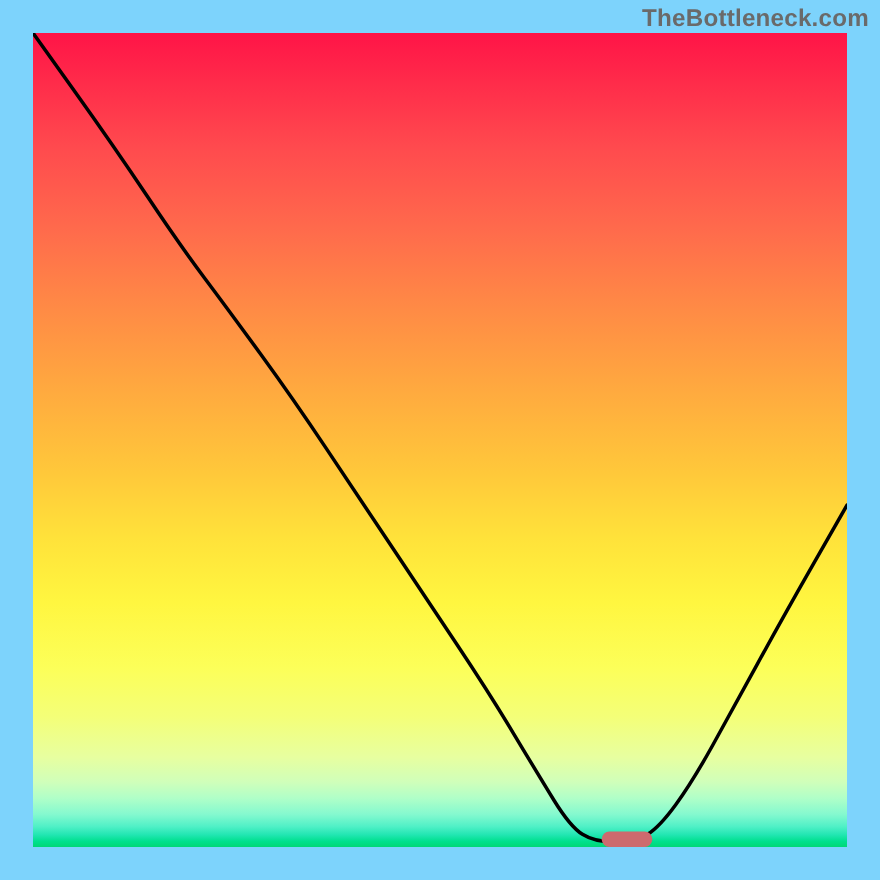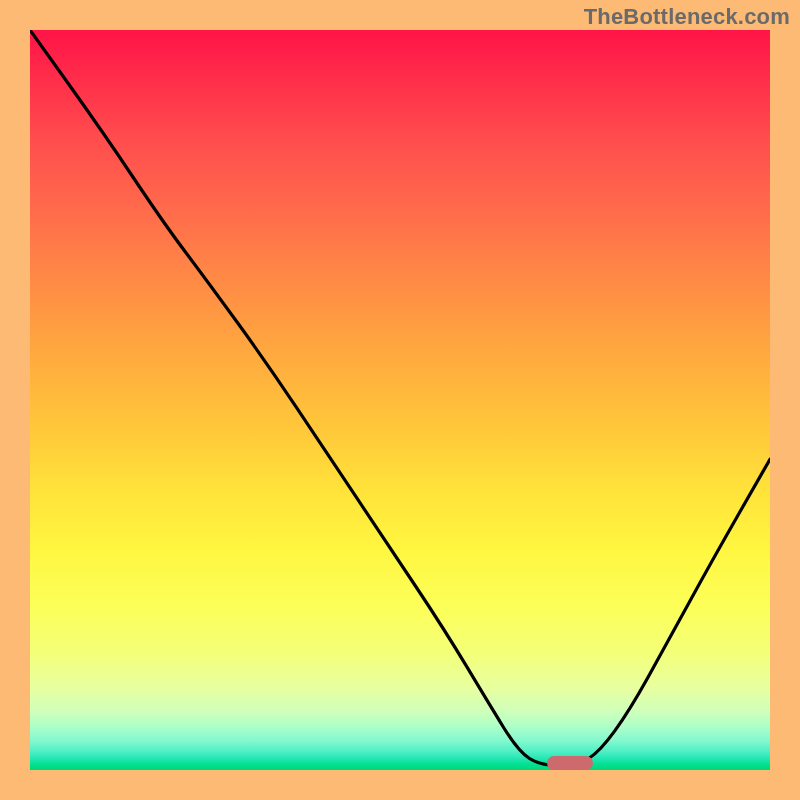--- a/index.html
+++ b/index.html
@@ -8,21 +8,21 @@
     width: 800px;
     height: 800px;
     background: #000;
     font-family: Arial, Helvetica, sans-serif;
     overflow: hidden;
   }
   .frame {
     position: relative;
     width: 800px;
     height: 800px;
-    background: #fdba74;
+    background: #7dd3fc;
   }
   .watermark {
     position: absolute;
     top: 4px;
     right: 10px;
     color: #6a6a6a;
     font-size: 22px;
     font-weight: 600;
     letter-spacing: 0.2px;
     z-index: 30;

